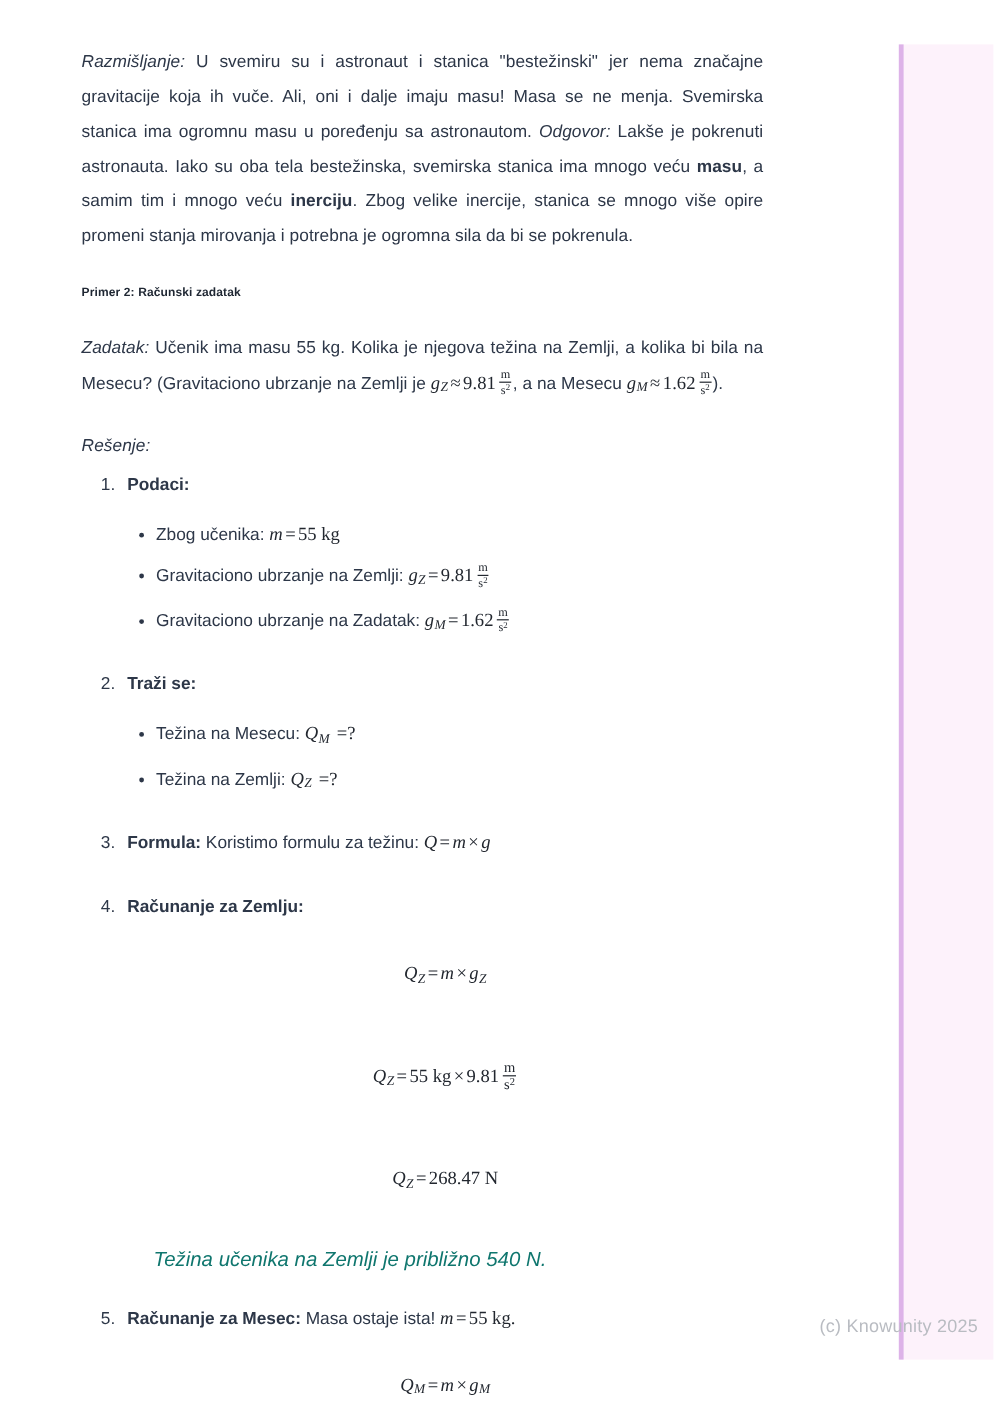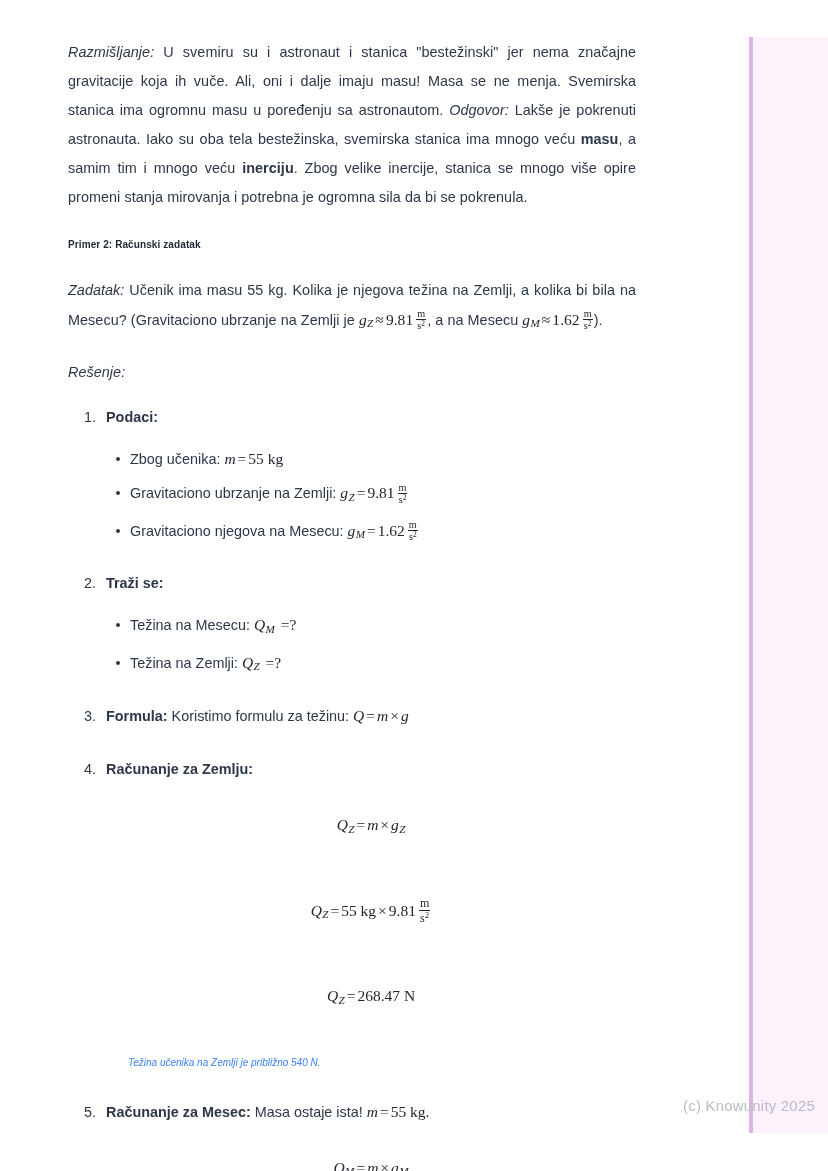--- a/index.html
+++ b/index.html
@@ -46,21 +46,21 @@
   }
 
   p.body-text {
     margin: 0 0 20px 0;
     font-size: 14.4px;
     line-height: 29px;
     text-align: justify;
     color: #2d3748;
     letter-spacing: 0.05px;
   }
-  p.body-text.tight { margin-bottom: 16px; }
+  p.body-text.tight { margin-bottom: 3px; }
 
   .it { font-style: italic; }
   .bd { font-weight: bold; }
 
   h3.section-heading {
     margin: 0 0 18px 0;
     font-size: 10px;
     font-weight: bold;
     line-height: 26px;
     color: #1f2733;
@@ -150,24 +150,24 @@
     font-style: italic;
     font-size: 16px;
     color: #22272f;
     padding: 16px 0 16px 0;
     margin: 0;
   }
   .display-eq.tall { padding: 24px 0 28px 0; }
 
   .note-line {
     margin: 6px 0 20px 22px;
-    font-size: 10px;
+    font-size: 17px;
     font-style: italic;
     line-height: 28px;
-    color: #3b82f6;
+    color: #0f766e;
   }
   .gap-md { height: 22px; }
 
   
   .watermark {
     position: absolute;
     left: 683px;
     top: 1097px;
     font-size: 15px;
     color: #b9bcc2;
@@ -205,21 +205,21 @@
         <span class="bd">Podaci:</span>
       </span>
       <ul class="sub">
         <li>
           <span>Zbog učenika: </span><span class="math"><span>m</span><span class="op">=</span><span class="num">55</span>&nbsp;<span class="up">kg</span></span>
         </li>
         <li>
           <span>Gravitaciono ubrzanje na Zemlji: </span><span class="math"><span>g</span><sub>Z</sub><span class="op">=</span><span class="num">9.81</span><span class="frac"><span class="fn">m</span><span class="fd"><span>s</span><sup>2</sup></span></span></span>
         </li>
         <li>
-          <span>Gravitaciono njegova na Mesecu: </span><span class="math"><span>g</span><sub>M</sub><span class="op">=</span><span class="num">1.62</span><span class="frac"><span class="fn">m</span><span class="fd"><span>s</span><sup>2</sup></span></span></span>
+          <span>Gravitaciono ubrzanje na Zadatak: </span><span class="math"><span>g</span><sub>M</sub><span class="op">=</span><span class="num">1.62</span><span class="frac"><span class="fn">m</span><span class="fd"><span>s</span><sup>2</sup></span></span></span>
         </li>
       </ul>
     </li>
 
     <li>
       <span class="li-line">
         <span class="bd">Traži se:</span>
       </span>
       <ul class="sub">
         <li>

